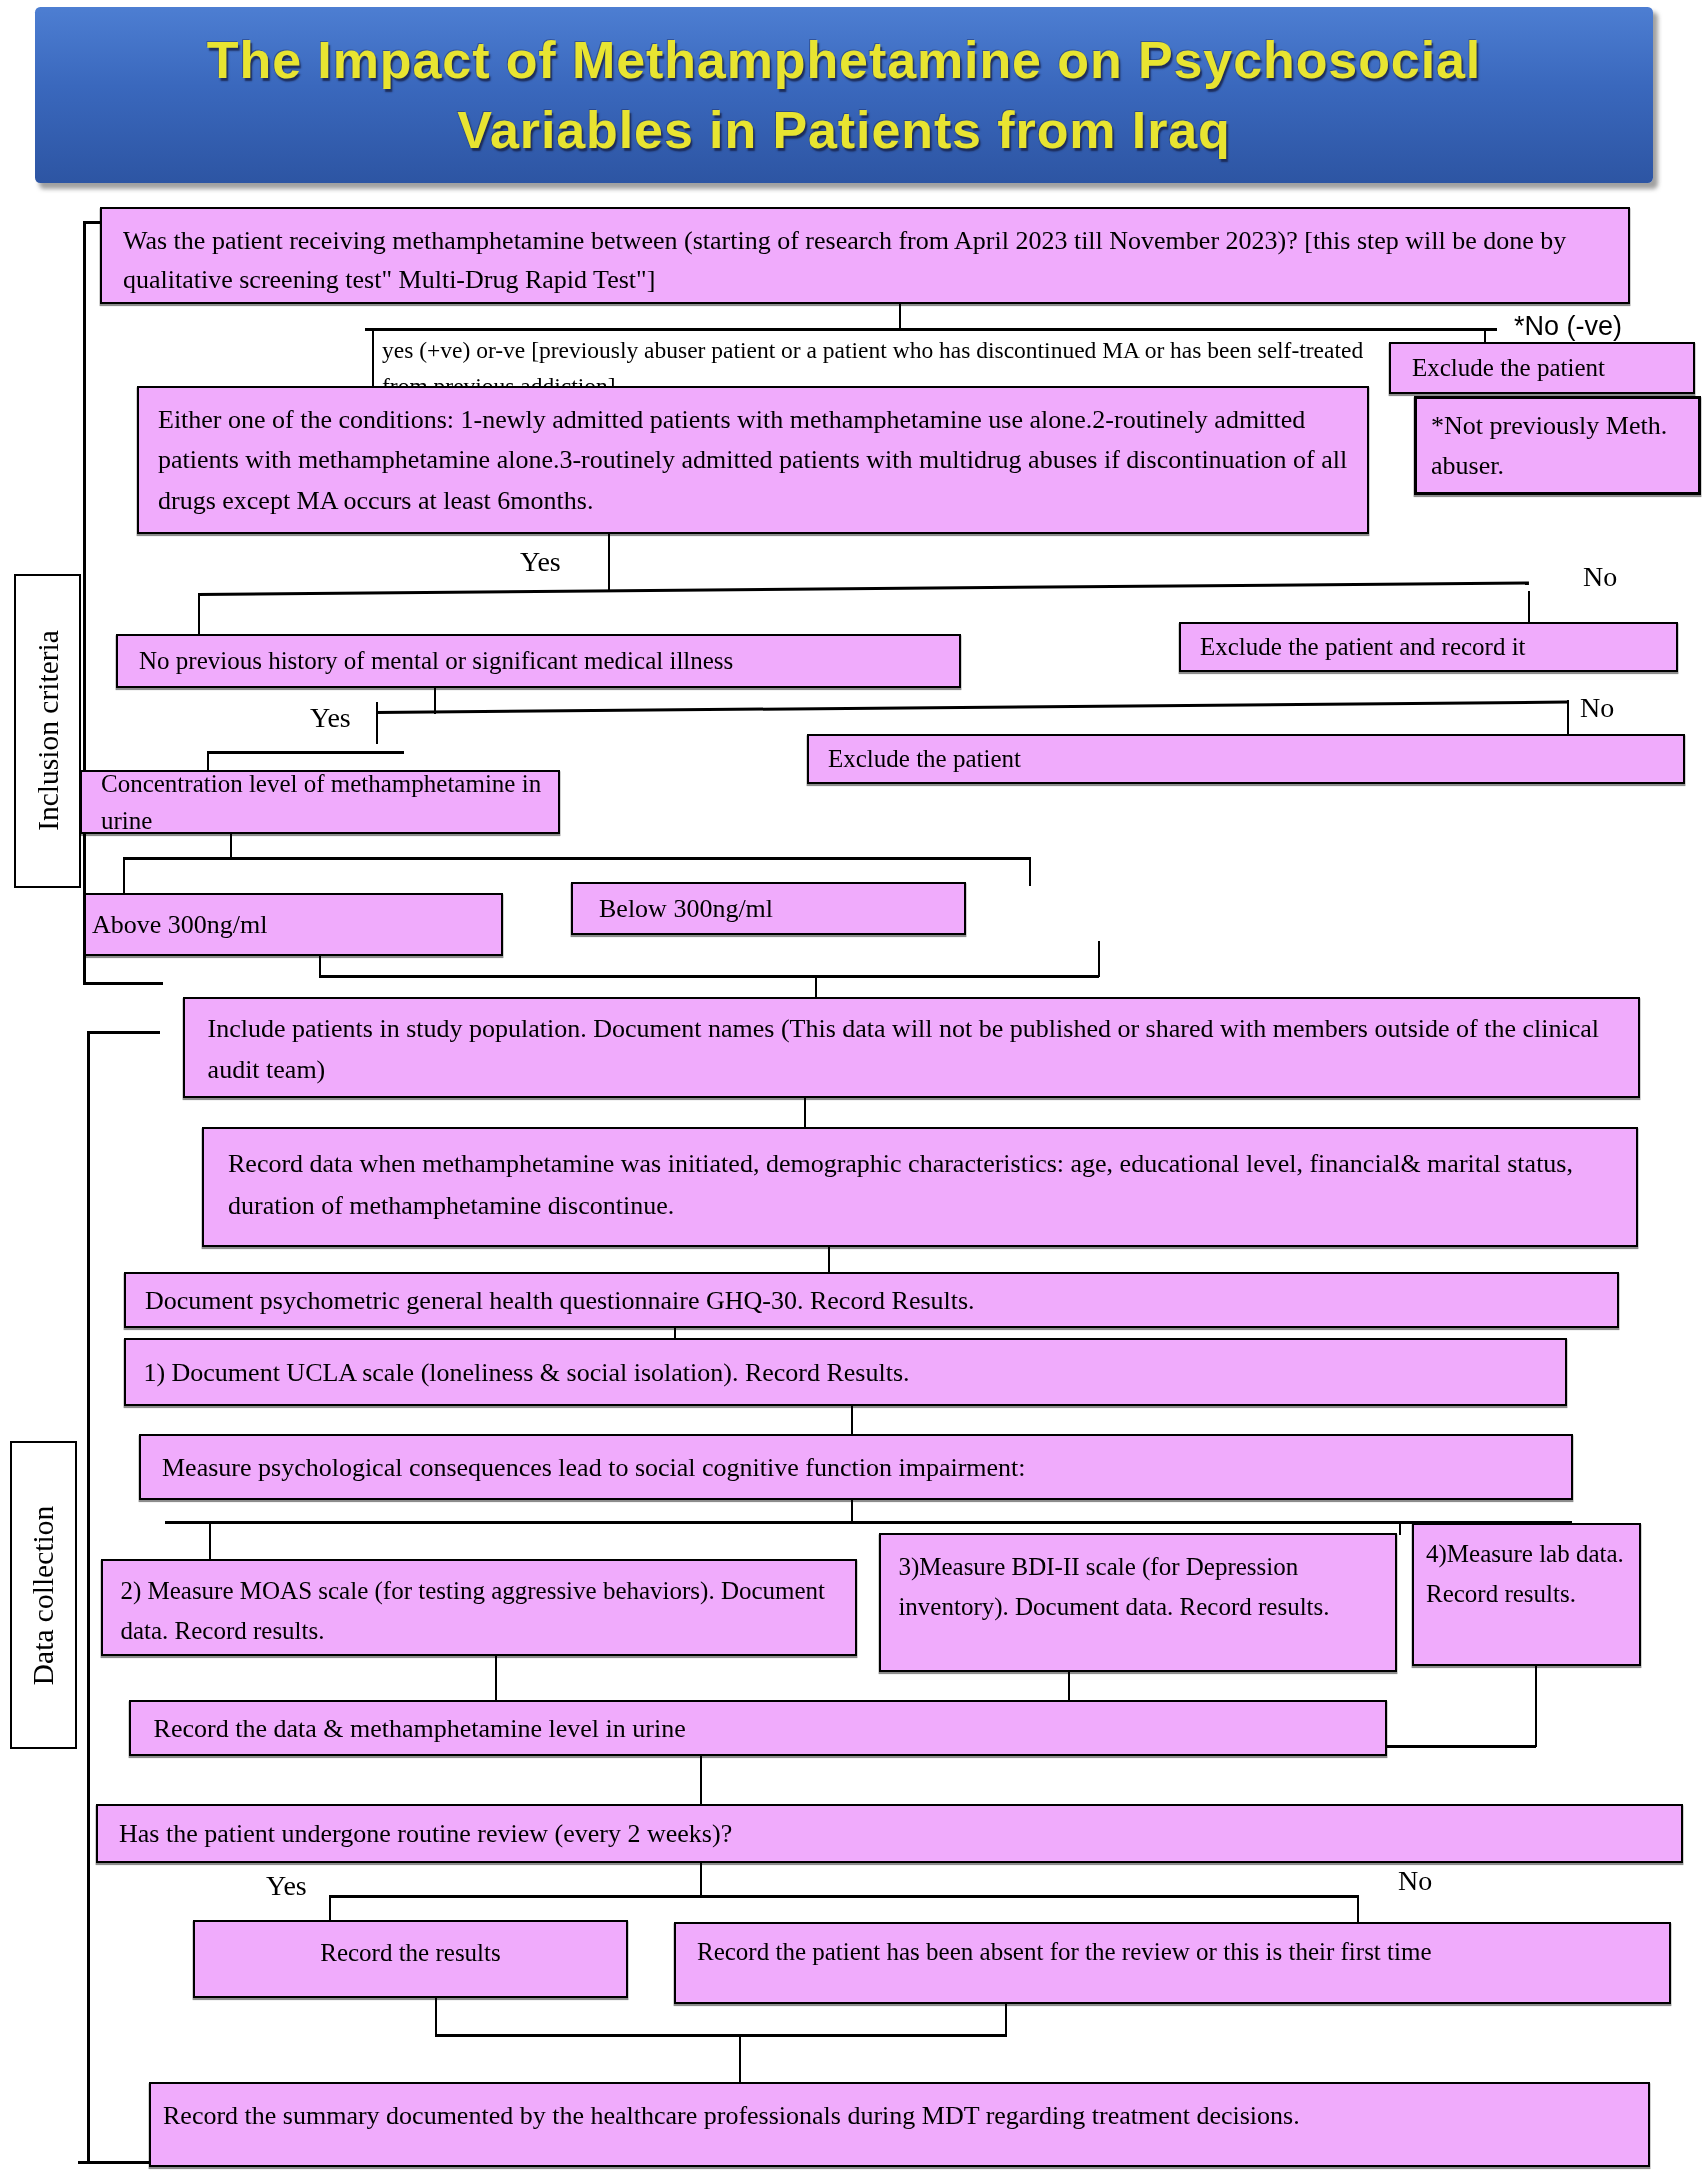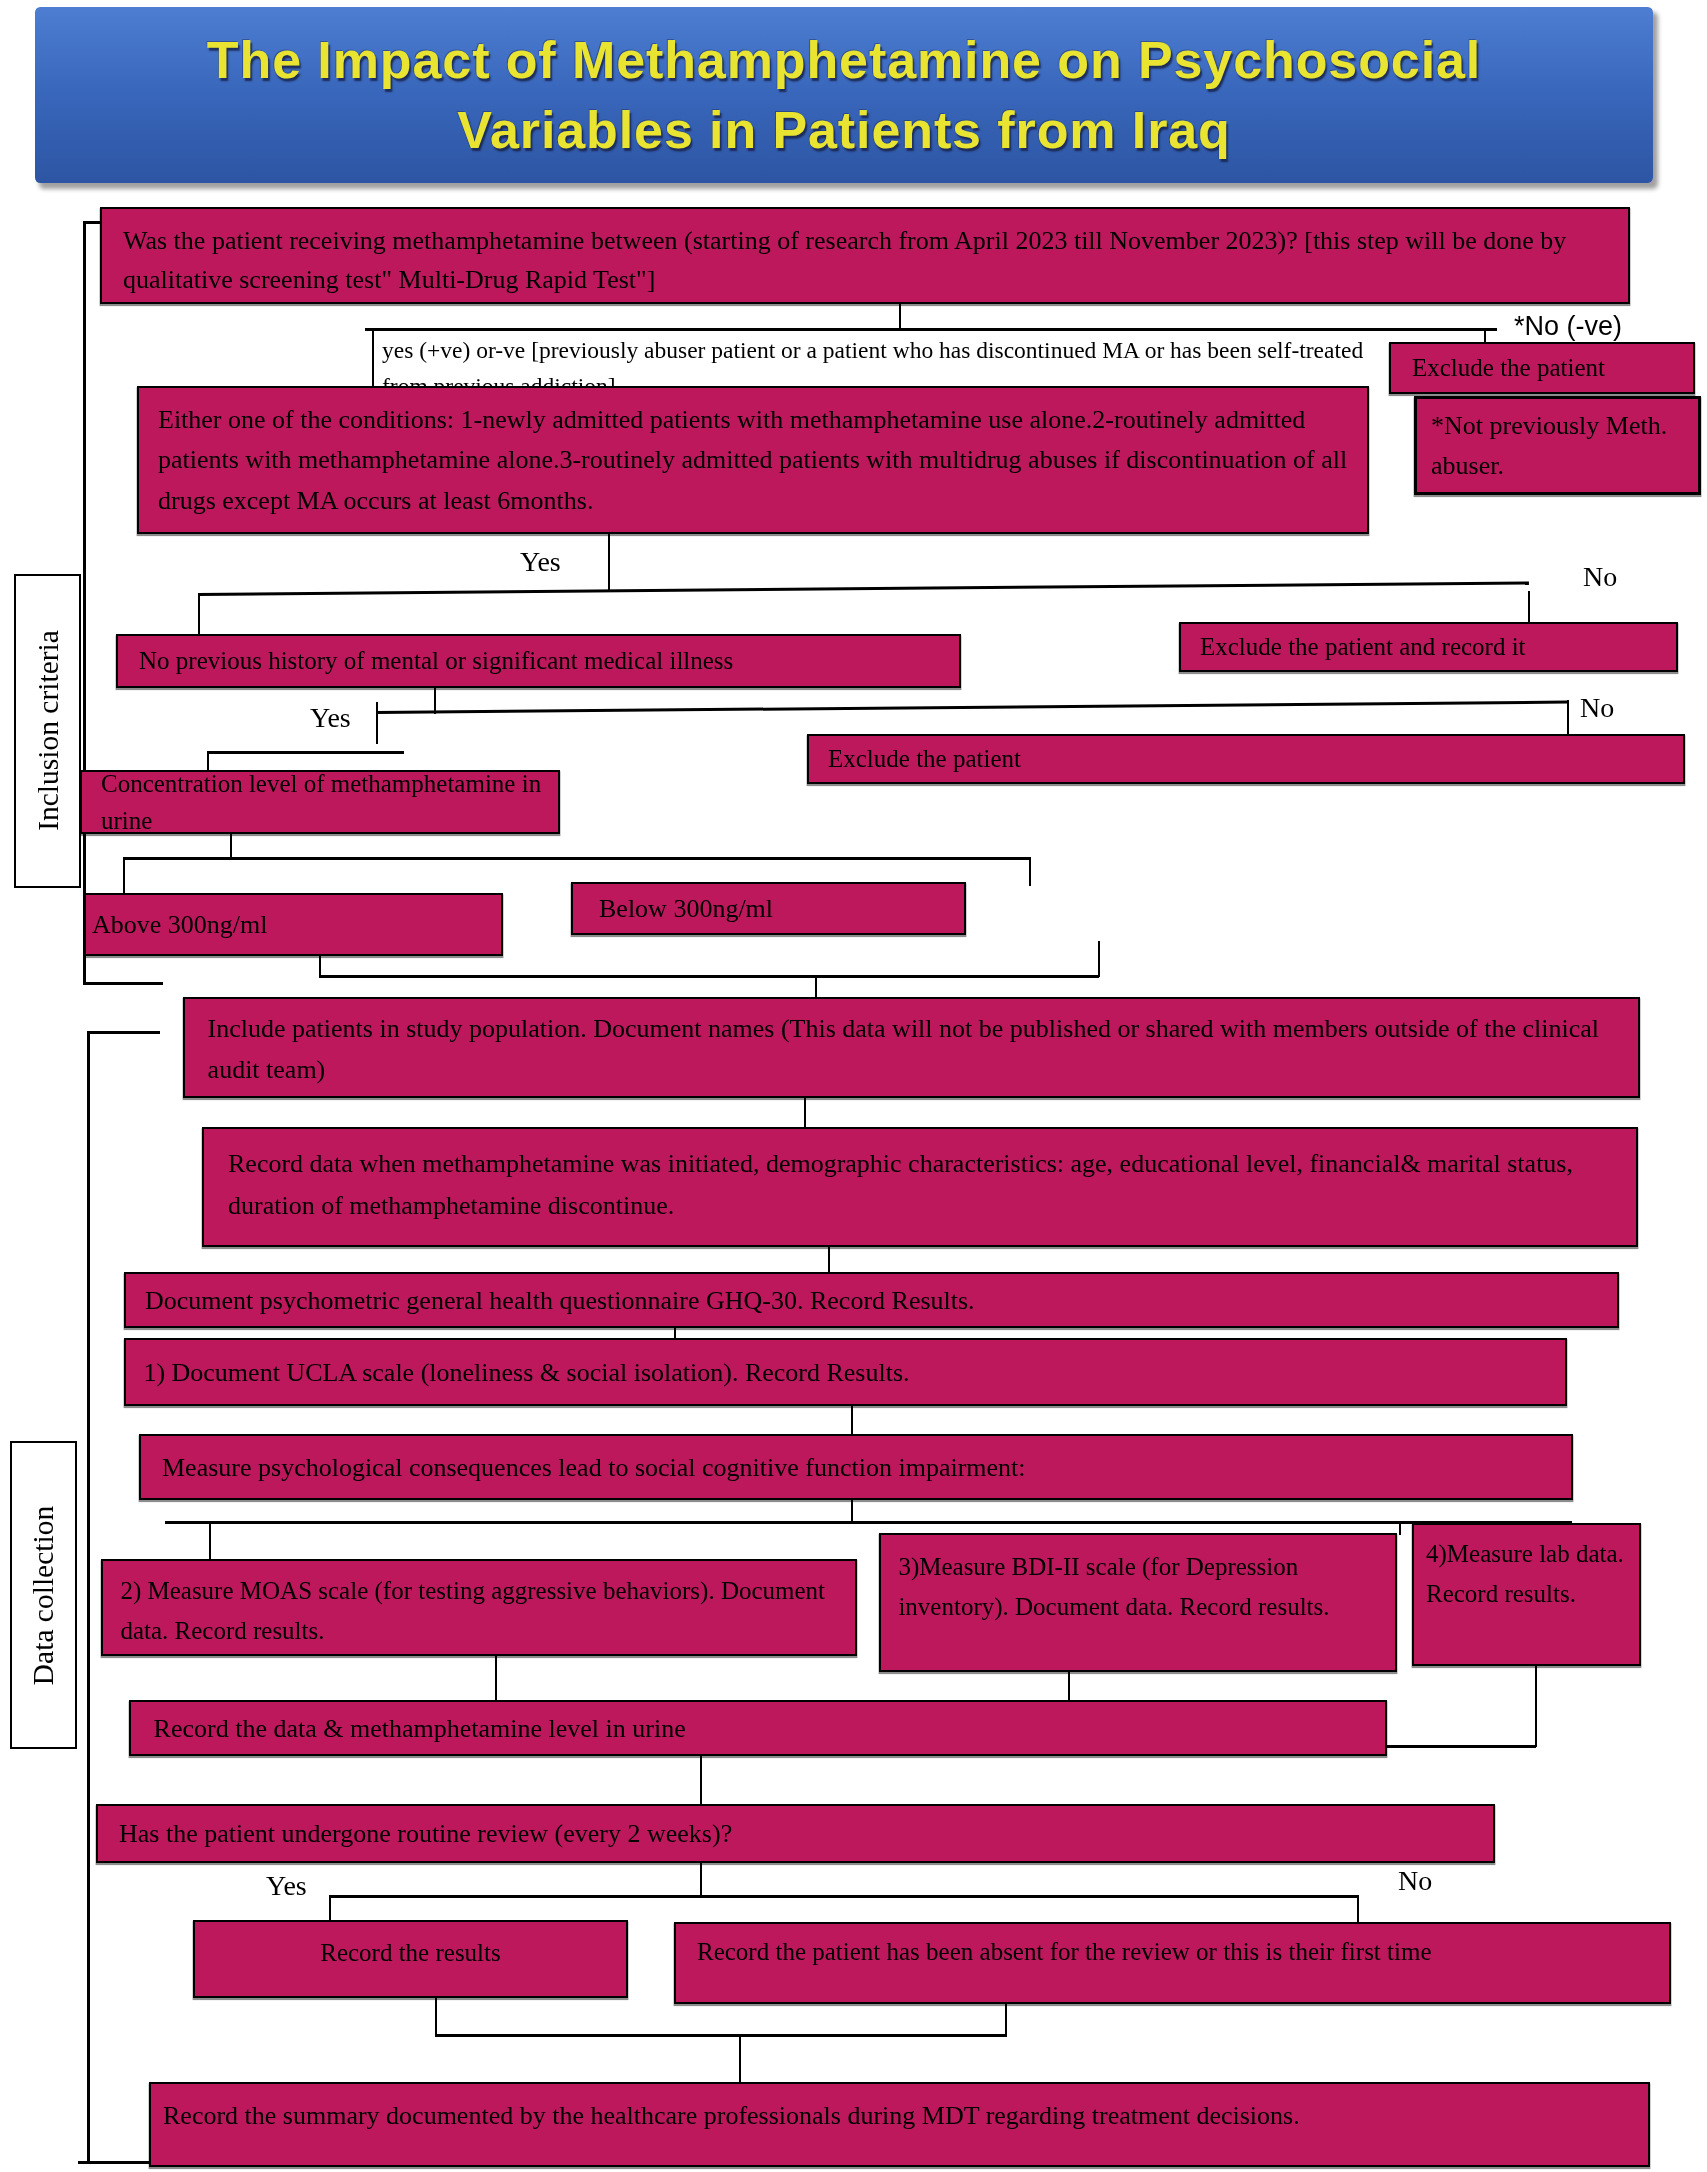--- a/index.html
+++ b/index.html
@@ -14,21 +14,21 @@
     border-radius:5.2px;box-shadow:4.3px 5.2px 4.3px rgba(110,110,110,0.65);
     display:flex;flex-direction:column;justify-content:center;align-items:center;
   }
   .banner .tline{
     font-family:"Liberation Sans","DejaVu Sans",sans-serif;
     font-weight:bold;font-size:52px;line-height:70px;color:#e8e431;
     text-shadow:1.7px 2.6px 1.7px rgba(25,38,80,0.9), -0.9px -0.9px 0 rgba(25,38,80,0.4);
     letter-spacing:0.9px;white-space:nowrap;
   }
   .box{
-    position:absolute;background:#be185d;border:2.6px solid #000;
+    position:absolute;background:#f0abfc;border:2.6px solid #000;
     box-shadow:0 1.7px 0 0.4px rgba(0,0,0,0.45);
     font-size:26px;line-height:1.5;box-sizing:border-box;
   }
   .vcenter{display:flex;align-items:center;}
   .ln{position:absolute;background:#000;}
   .lbl{position:absolute;font-size:28px;white-space:nowrap;}
   .sans{font-family:"Liberation Sans","DejaVu Sans",sans-serif;}
   .sidebox{
     position:absolute;border:2.6px solid #000;background:#fff;
   }
@@ -190,21 +190,21 @@
   <div class="ln" style="left:495px;top:1656px;width:1.7px;height:45px;"></div>
   <div class="ln" style="left:1068px;top:1672px;width:1.7px;height:29.5px;"></div>
   <div class="ln" style="left:1535px;top:1666px;width:1.7px;height:81px;"></div>
   <div class="ln" style="left:1387px;top:1745px;width:149px;height:2.6px;"></div>
 
   <div class="box vcenter" style="left:129px;top:1700px;width:1258px;height:56px;padding-left:22.6px;">
     <span>Record the data &amp; methamphetamine level in urine</span>
   </div>
   <div class="ln" style="left:700px;top:1755px;width:1.7px;height:50px;"></div>
 
-  <div class="box vcenter" style="left:96px;top:1804px;width:1399px;height:59px;padding-left:21px;text-align:center;">
+  <div class="box vcenter" style="left:96px;top:1804px;width:1587px;height:59px;padding-left:21px;text-align:center;">
     <span>Has the patient undergone routine review (every 2 weeks)?</span>
   </div>
 
   <div class="ln" style="left:700px;top:1863px;width:1.7px;height:33px;"></div>
   <div class="lbl" style="left:266px;top:1870px;">
     <span>Yes</span>
   </div>
   <div class="lbl" style="left:1398px;top:1865px;">
     <span>No</span>
   </div>

